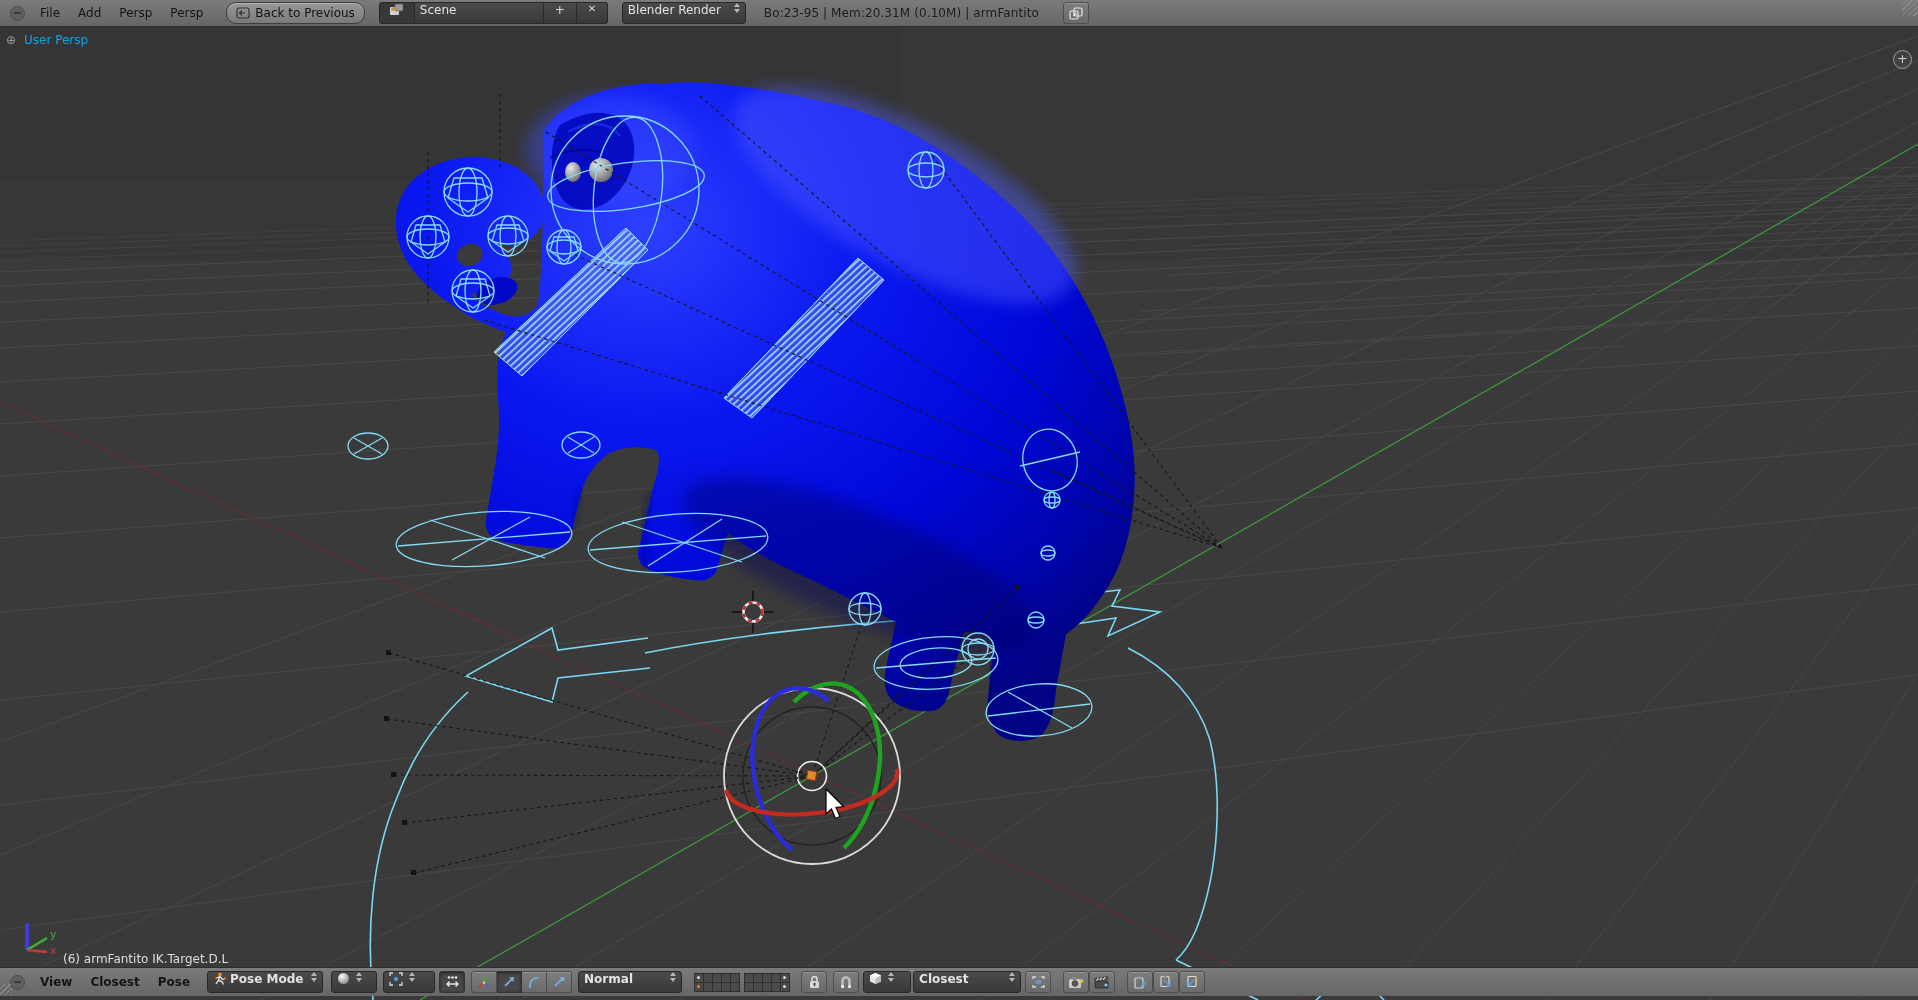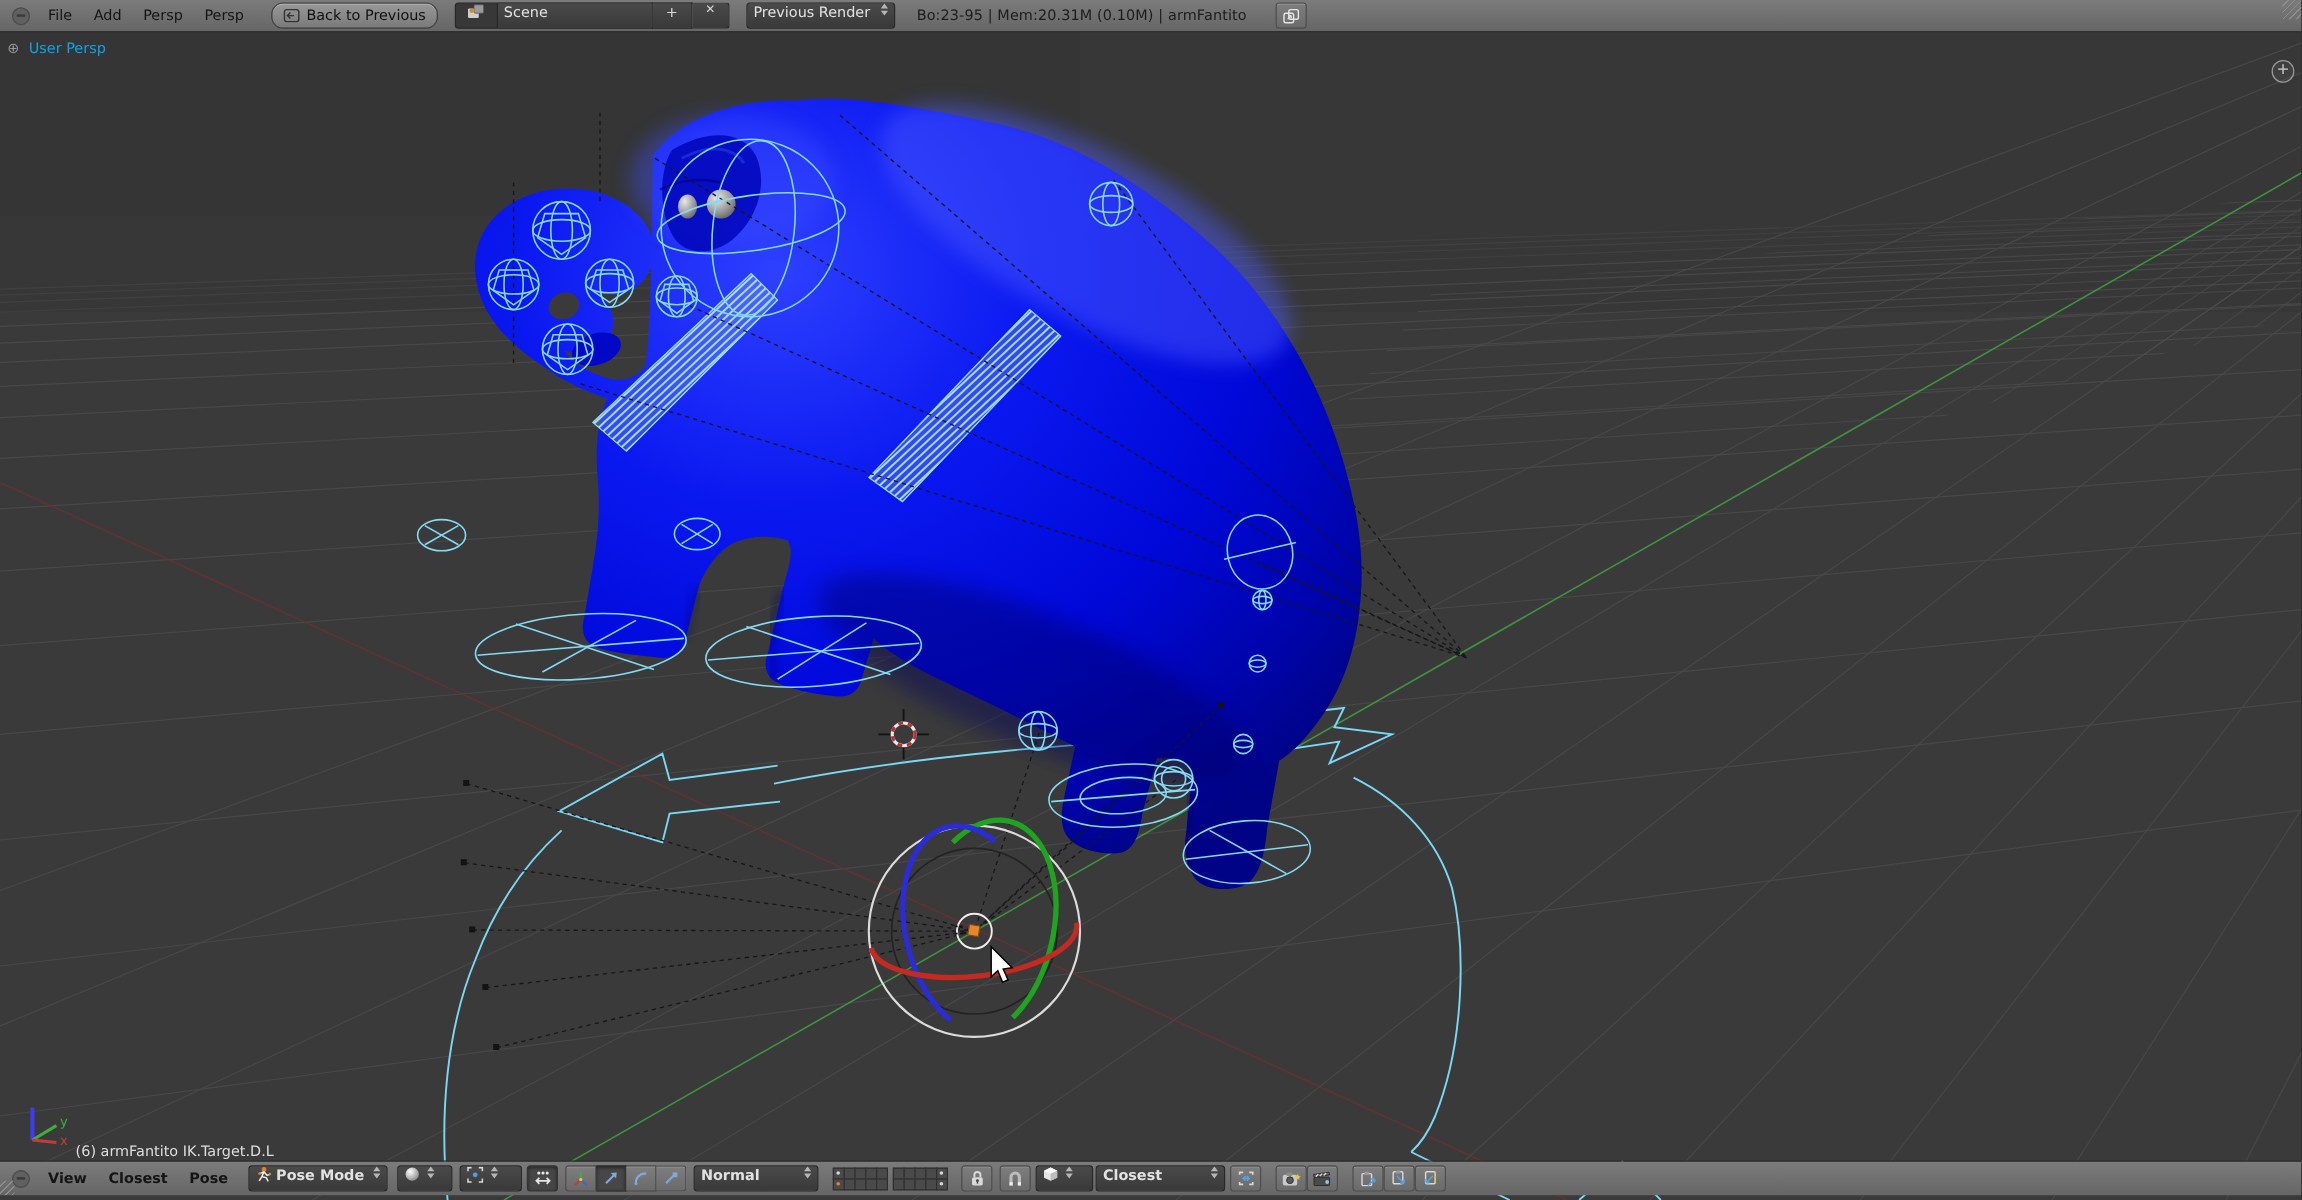--- a/index.html
+++ b/index.html
@@ -452,21 +452,21 @@
     </div>
     <div class="field" style="width:22px;justify-content:center;color:#dadada;">
       <span>+</span>
     </div>
     <div class="field" style="width:20px;justify-content:center;color:#dadada;font-size:10px;">
       <span>✕</span>
     </div>
   </div>
 
   <div class="dd" style="margin-left:14px;width:112px;">
-    <span style="flex:1;">Previous Render</span>
+    <span style="flex:1;">Blender Render</span>
     <span class="spin">
           <i class="up"></i>
           <i class="dn"></i>
         </span>
   </div>
 
   <span class="stats">Bo:23-95  | Mem:20.31M (0.10M) | armFantito</span>
 
   <div class="ibtn" style="margin-left:24px;width:22px;">
     <svg width="14" height="13">

